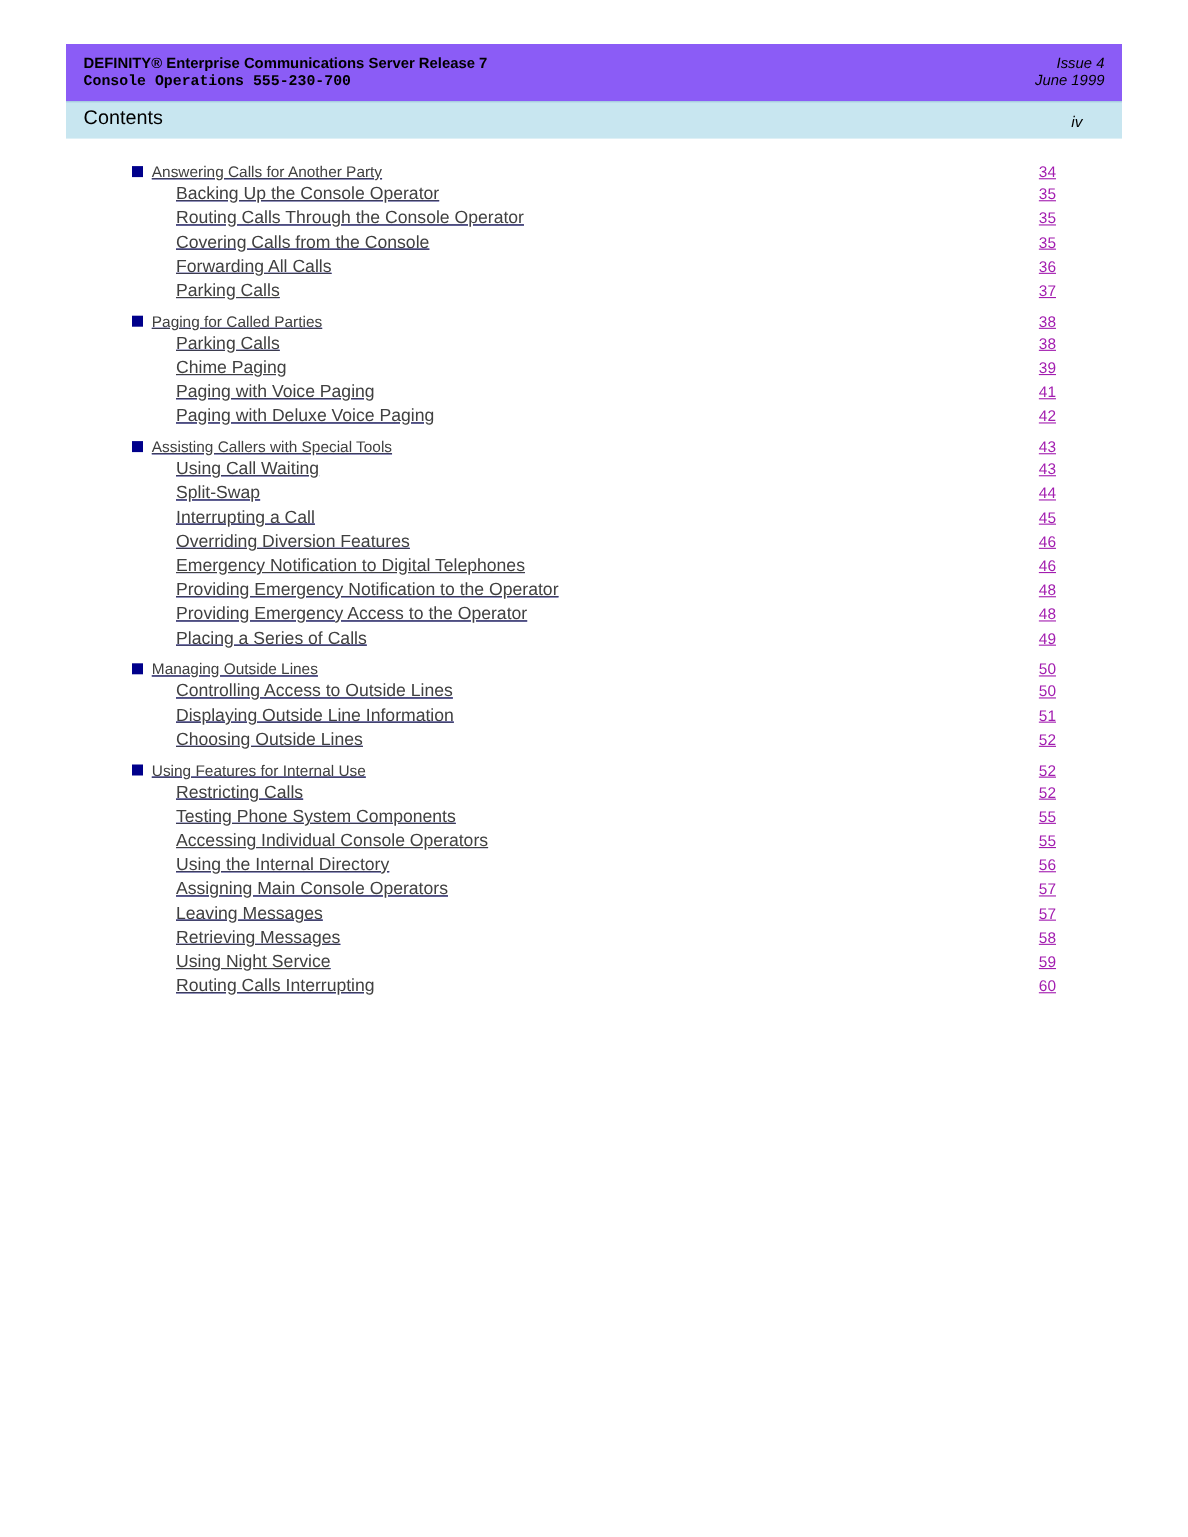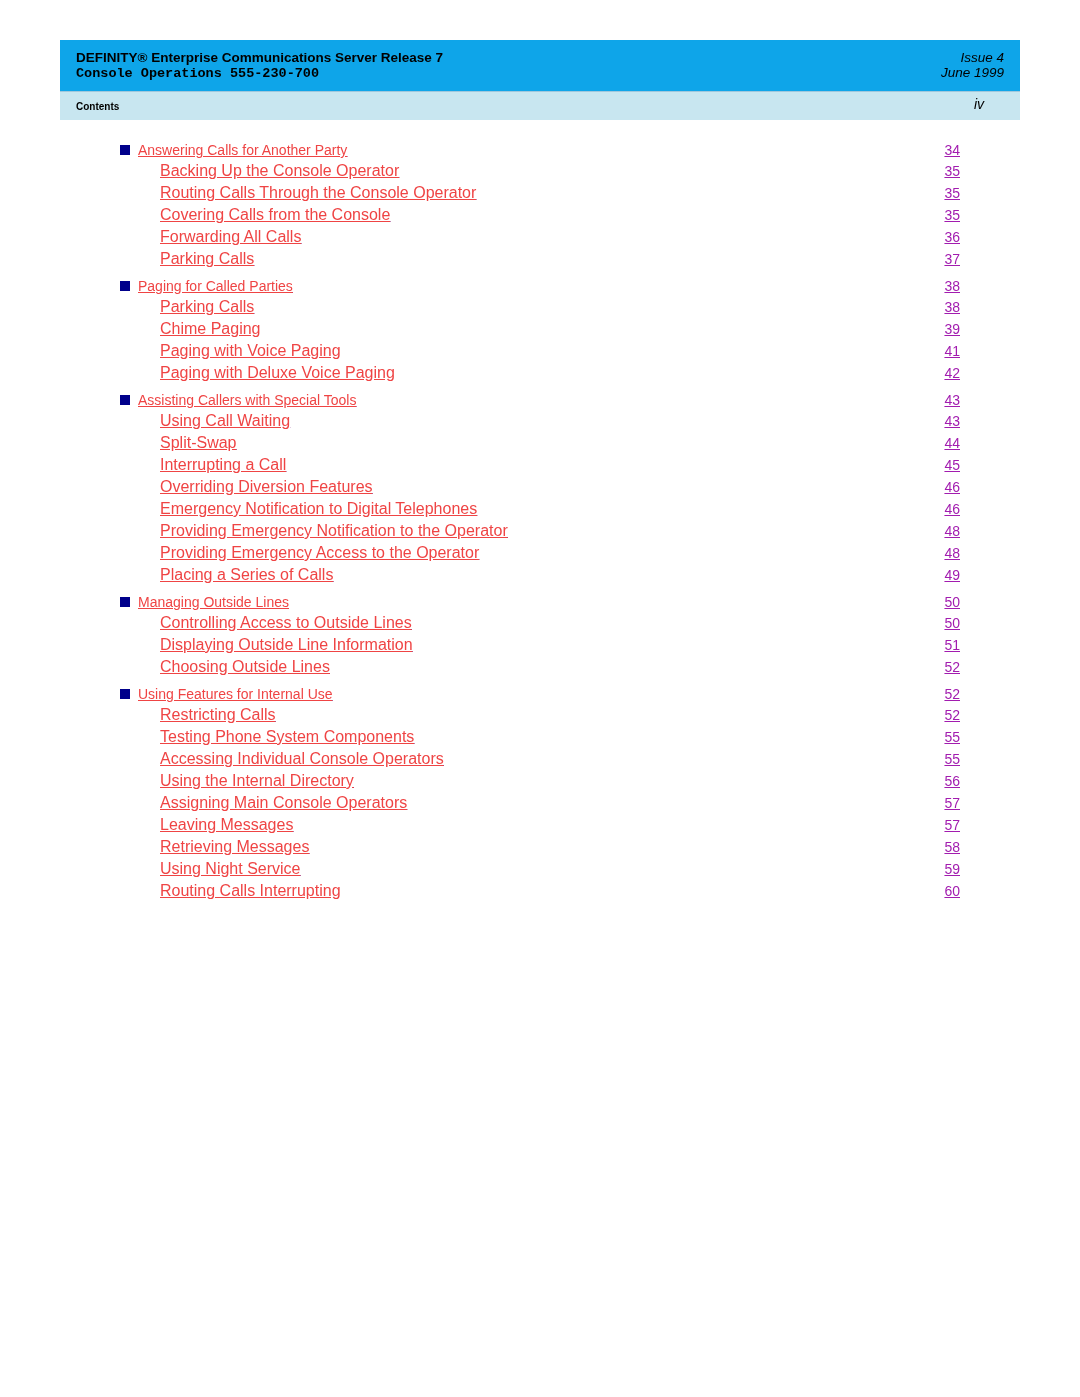--- a/index.html
+++ b/index.html
@@ -14,21 +14,21 @@
       width: 1080px;
       min-height: 1397px;
     }
     .page-wrapper {
       width: 1080px;
       min-height: 1397px;
       background: #ffffff;
       padding: 40px 60px;
     }
     .header-bar {
-      background: #0ea5e9;
+      background: #8b5cf6;
       padding: 10px 16px;
       margin-bottom: 0;
       display: flex;
       justify-content: space-between;
       align-items: flex-start;
     }
     .header-left {
       display: flex;
       flex-direction: column;
     }
@@ -54,23 +54,22 @@
     }
     .subheader-bar {
       background: #c8e6f0;
       padding: 4px 16px 8px 16px;
       display: flex;
       justify-content: space-between;
       align-items: flex-end;
       border-top: 1px solid #a0c8dc;
     }
     .subheader-left {
-      font-size: 10px;
+      font-size: 18px;
       color: #000000;
-      font-weight: bold;
     }
     .subheader-right {
       font-style: italic;
       font-size: 14px;
       color: #000000;
       padding-right: 20px;
     }
     .content-area {
       padding: 20px 60px 40px 60px;
     }
@@ -118,21 +117,21 @@
       font-size: 16px;
     }
     .toc-page {
       color: #a21caf;
       text-decoration: underline;
       font-size: 14px;
       flex-shrink: 0;
       margin-left: 10px;
     }
     .toc-link-text {
-      color: #ef4444;
+      color: #404040;
       text-decoration: underline;
     }
   </style>
 </head>
 <body>
 
 <div class="page-wrapper">
 
   <div class="header-bar">
     <div class="header-left">

